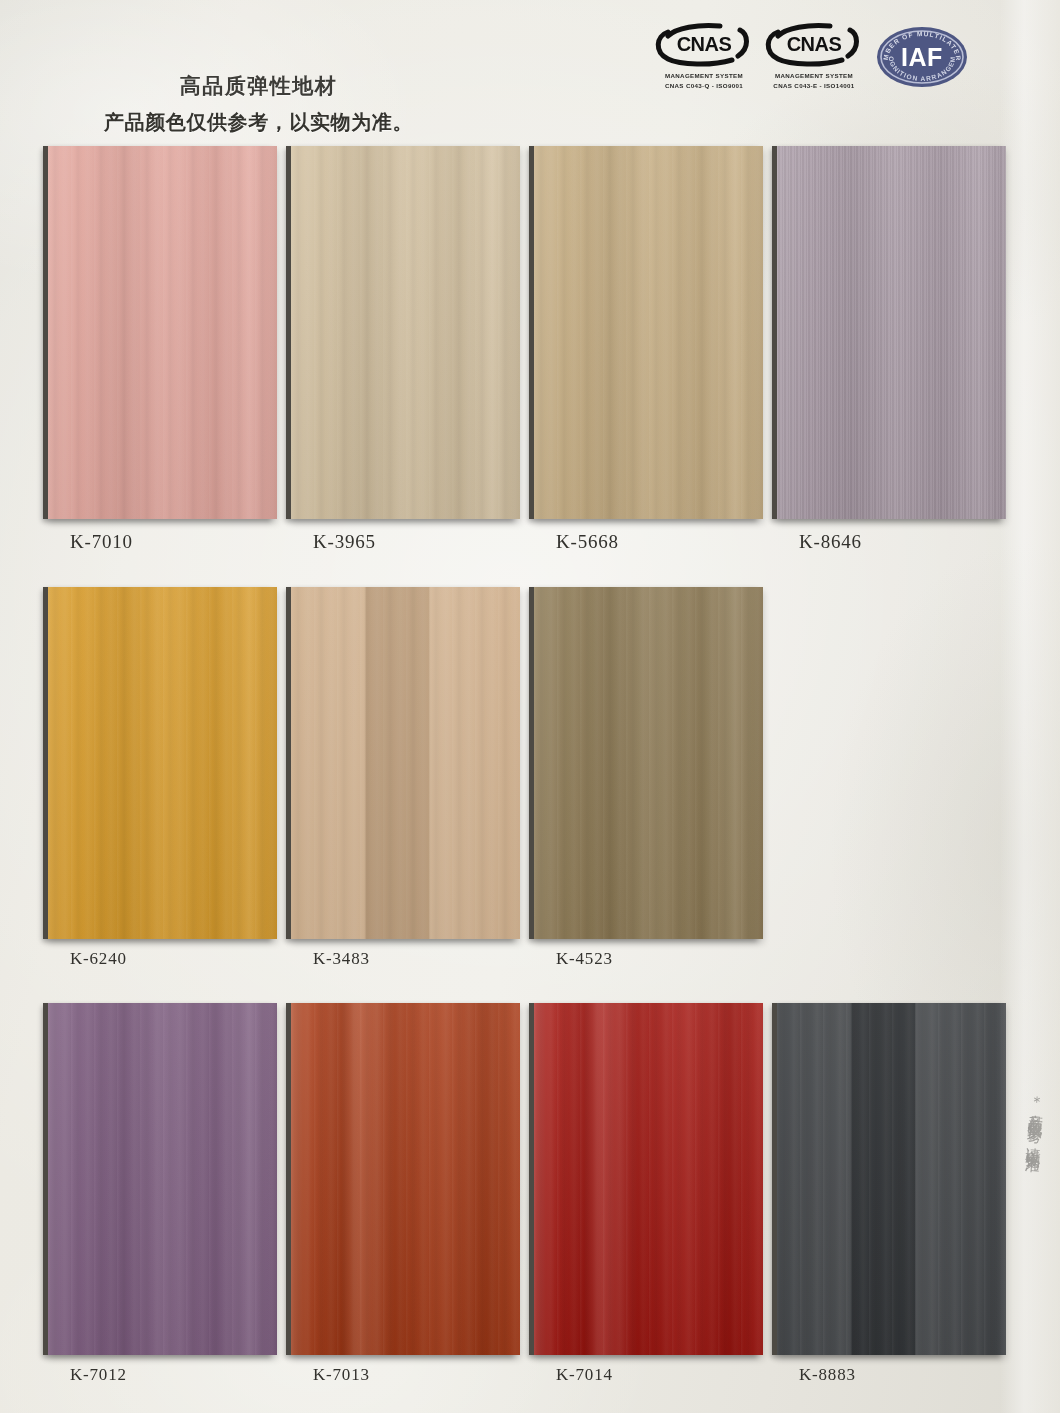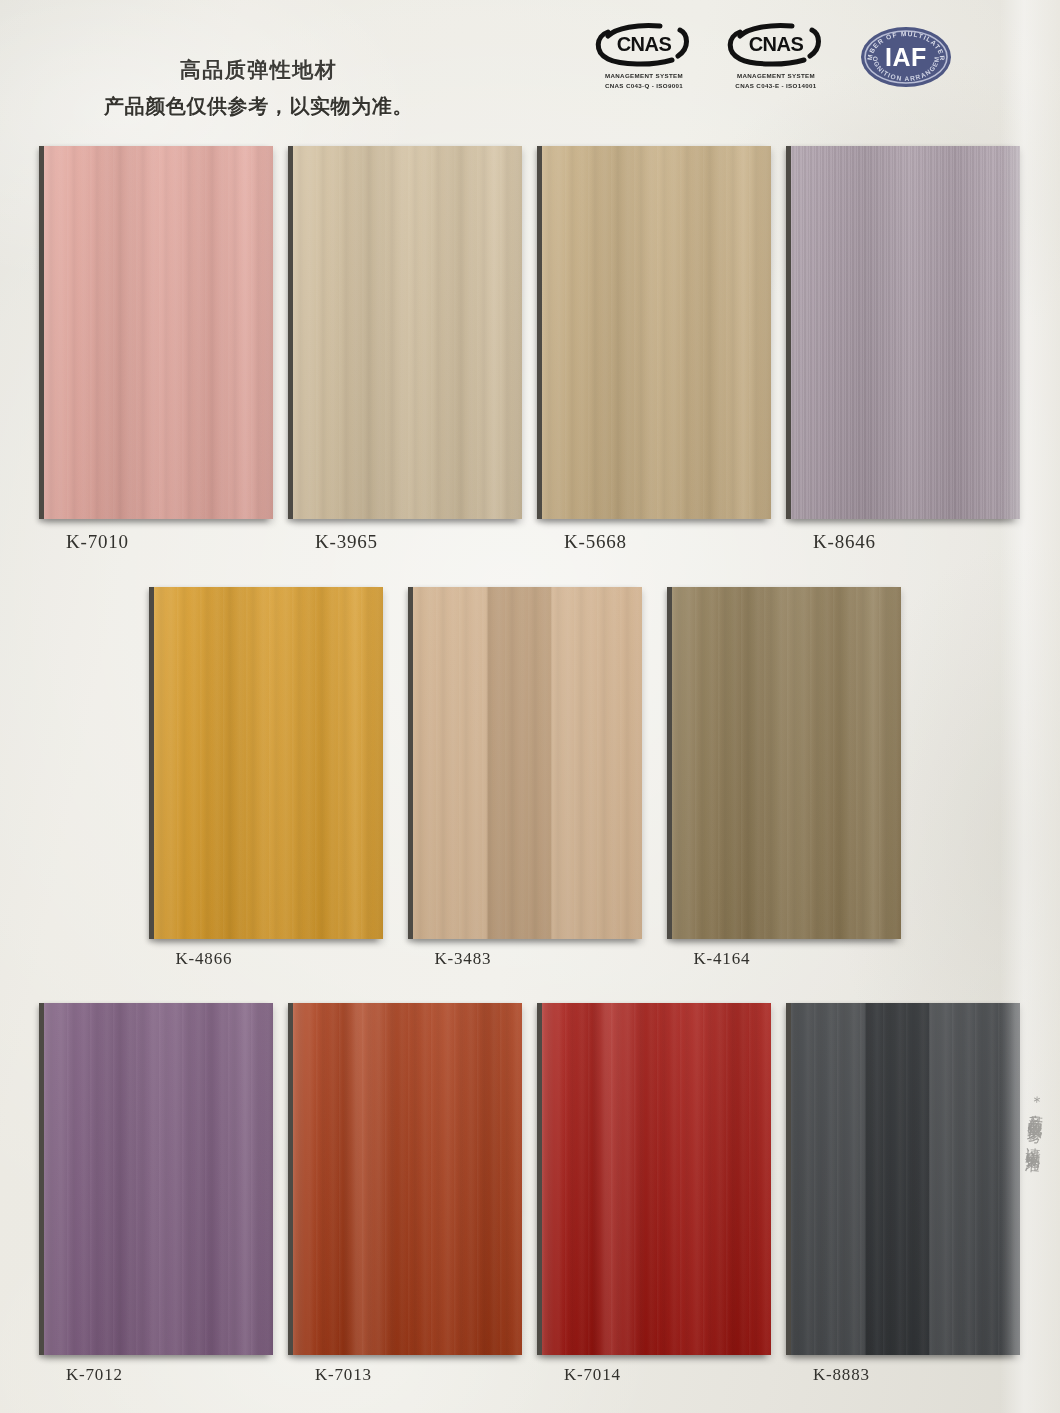--- a/index.html
+++ b/index.html
@@ -48,21 +48,21 @@
   
   .header {
     position: absolute;
     top: 0; left: 0; right: 0;
     height: 140px;
   }
 
   .titles {
     position: absolute;
     left: 104px;
-    top: 56px;
+    top: 72px;
     color: #3a3a36;
     text-shadow: 0 1px 0 rgba(255,255,255,.6);
   }
   .title-main {
     font-size: 21px;
     font-weight: bold;
     letter-spacing: 1.5px;
     text-align: center;
     color: #3d3c38;
   }
@@ -70,25 +70,25 @@
     font-size: 20px;
     font-weight: bold;
     letter-spacing: .6px;
     margin-top: 9px;
     color: #35342f;
   }
 
   
   .certs {
     position: absolute;
-    right: 106px;
+    right: 90px;
     top: 22px;
     display: flex;
     align-items: center;
-    gap: 32px;
+    gap: 10px;
   }
 
   .cert {
     text-align: center;
     width: 100px;
   }
   .cnas-mark {
     position: relative;
     width: 100px;
     height: 46px;
@@ -114,23 +114,22 @@
 
   
   .grid {
     position: absolute;
     left: 44px;
     top: 146px;
     width: 972px;
   }
   .row {
     display: flex;
-    gap: 16px;
+    gap: 0;
     margin-bottom: 34px;
-    justify-content: center;
   }
   .cell {
     width: 243px;
     position: relative;
   }
 
   
   .sample {
     position: relative;
     width: 229px;
@@ -319,29 +318,29 @@
       </div>
       <div class="cell">
         <div class="sample tex-fine" style="background-color: rgb(169, 154, 166);"></div>
         <div class="code">K-8646</div>
       </div>
     </div>
 
     <div class="row">
       <div class="cell">
         <div class="sample tex-grain" style="background-color: rgb(214, 155, 44);"></div>
-        <div class="code">K-4866</div>
+        <div class="code">K-6240</div>
       </div>
       <div class="cell">
         <div class="sample tex-planks" style="background-color: rgb(207, 174, 138);"></div>
         <div class="code">K-3483</div>
       </div>
       <div class="cell">
         <div class="sample tex-grain" style="background-color: rgb(141, 122, 85);"></div>
-        <div class="code">K-4164</div>
+        <div class="code">K-4523</div>
       </div>
     </div>
 
     <div class="row">
       <div class="cell">
         <div class="sample tex-grain" style="background-color: rgb(124, 92, 126);"></div>
         <div class="code">K-7012</div>
       </div>
       <div class="cell">
         <div class="sample tex-gloss" style="background-color: rgb(168, 58, 22);"></div>

